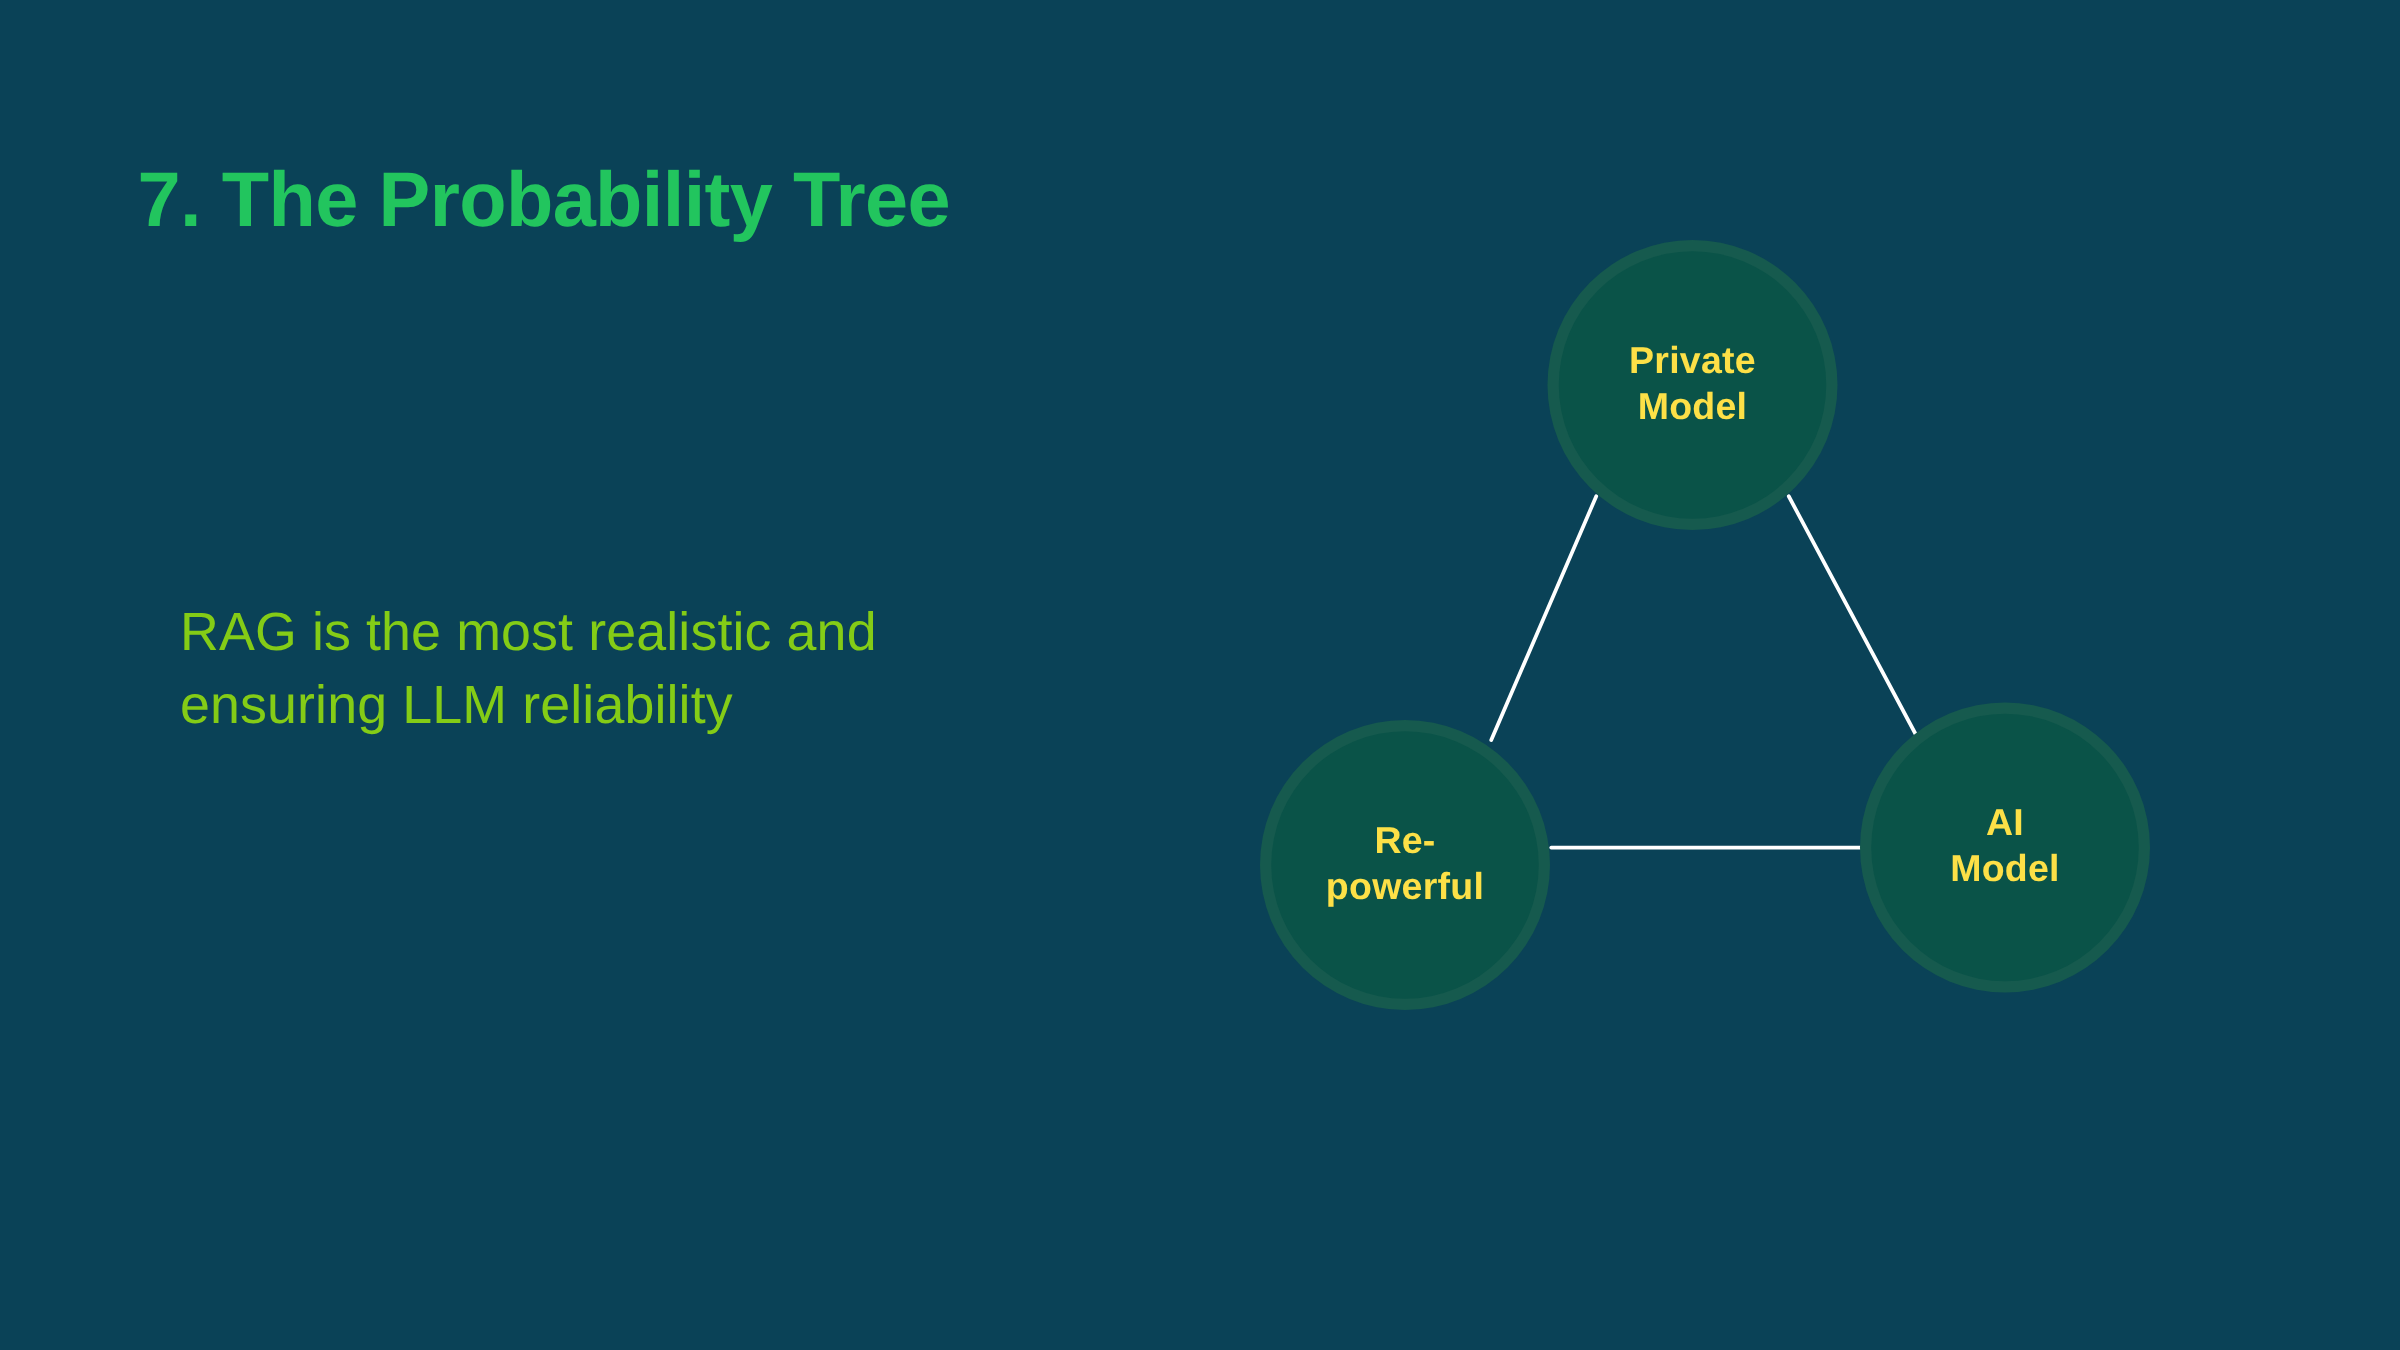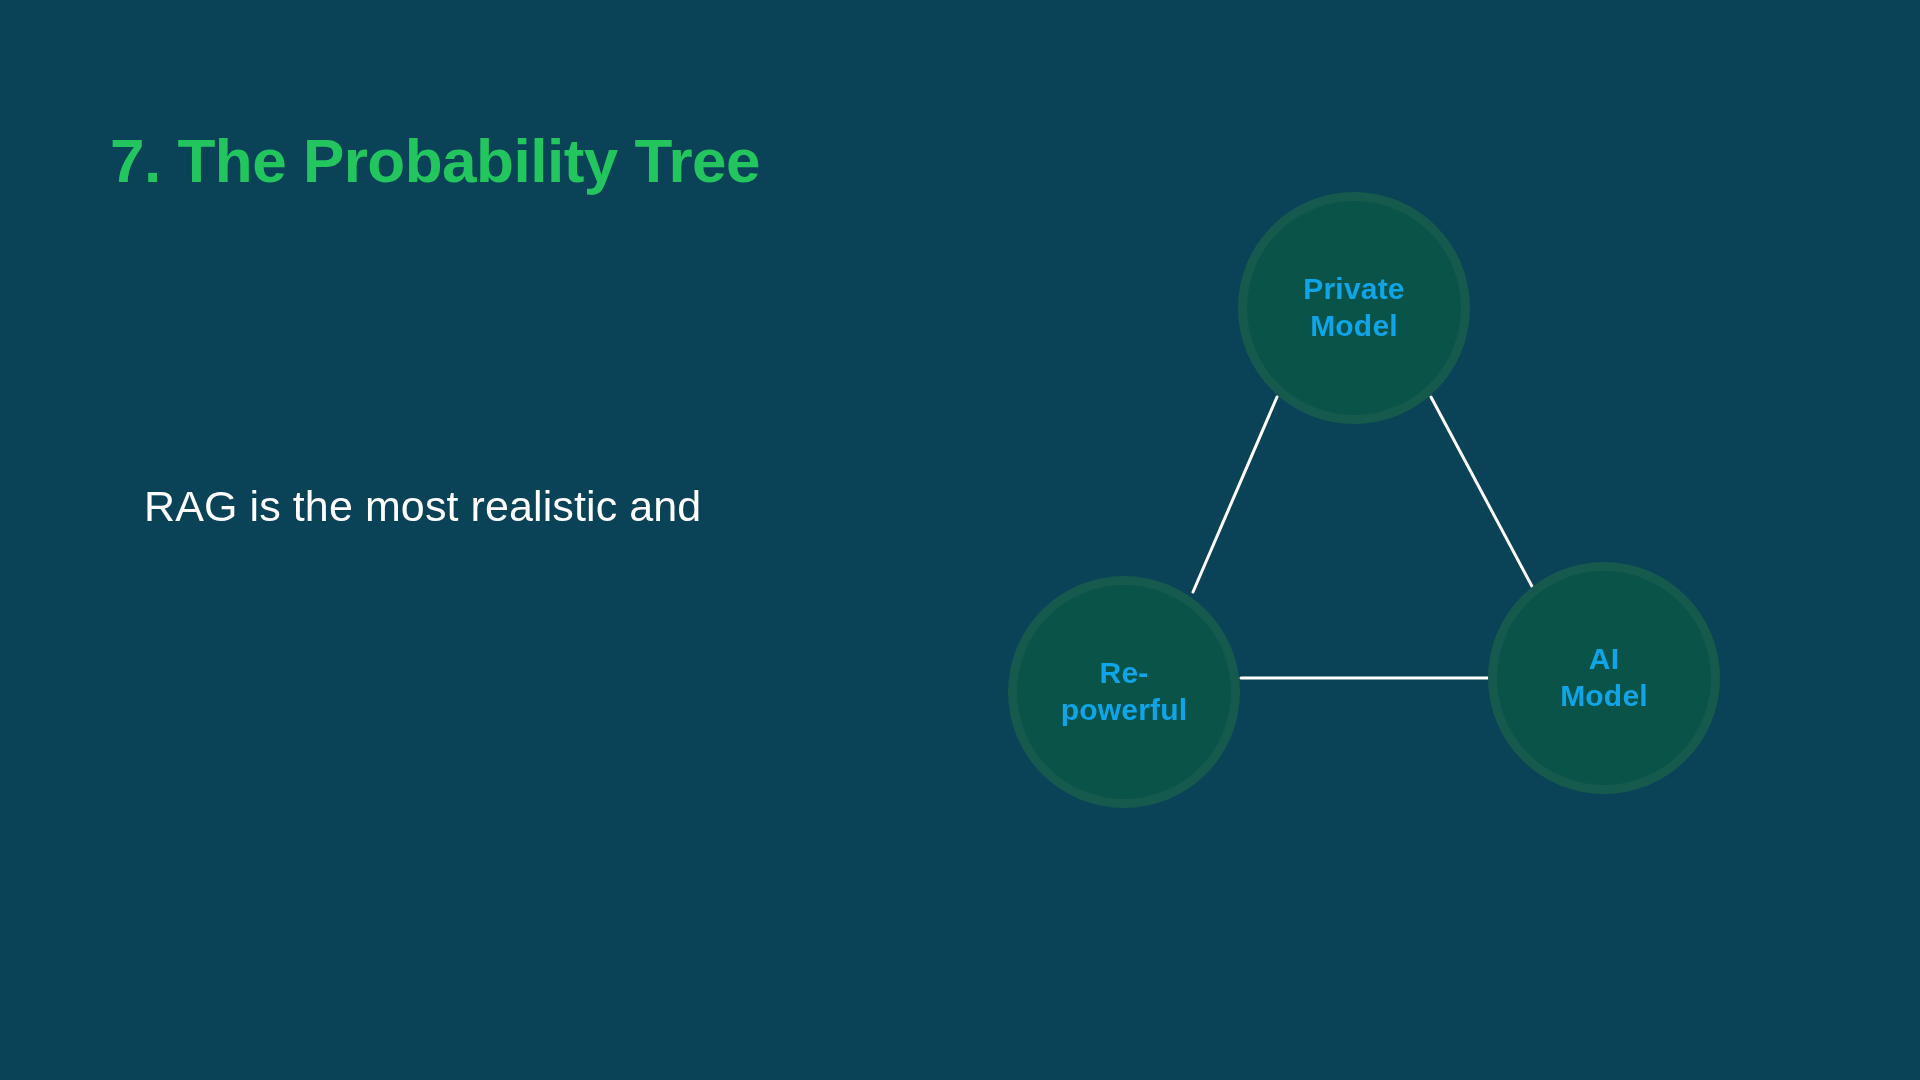--- a/index.html
+++ b/index.html
@@ -38,21 +38,21 @@
   
   #body-copy {
     position: absolute;
     left: 144px;
     top: 478px;
     width: 720px;
     font-size: 43px;
     font-weight: 400;
     line-height: 1.34;
     letter-spacing: 0.1px;
-    color: #ffffff;
+    color: #84cc16;
   }
   #body-copy .line {
     display: block;
     white-space: nowrap;
   }
 
   
   #diagram {
     position: absolute;
     left: 960px;
@@ -68,21 +68,21 @@
     display: block;
   }
 
   .node {
     position: absolute;
     display: flex;
     align-items: center;
     justify-content: center;
     text-align: center;
     border-radius: 50%;
-    color: #0ea5e9;
+    color: #fde047;
     font-size: 30px;
     font-weight: 600;
     line-height: 1.22;
     letter-spacing: 0.2px;
   }
   .node .node-halo {
     position: absolute;
     inset: 0;
     border-radius: 50%;
     background: #165a4e;
@@ -136,20 +136,21 @@
 </style>
 </head>
 <body>
 
 <div id="slide">
 
   <h1 id="slide-title">7. The Probability Tree</h1>
 
   <div id="body-copy">
     <span class="line">RAG is the most realistic and</span>
+    <span class="line">ensuring LLM reliability</span>
   </div>
 
   <div id="diagram">
 
     <svg viewBox="0 0 960 760">
 
       <line x1="317" y1="217" x2="233" y2="412" stroke="#ffffff" stroke-width="3" stroke-linecap="round"></line>
 
       <line x1="471" y1="217" x2="575" y2="412" stroke="#ffffff" stroke-width="3" stroke-linecap="round"></line>
 

